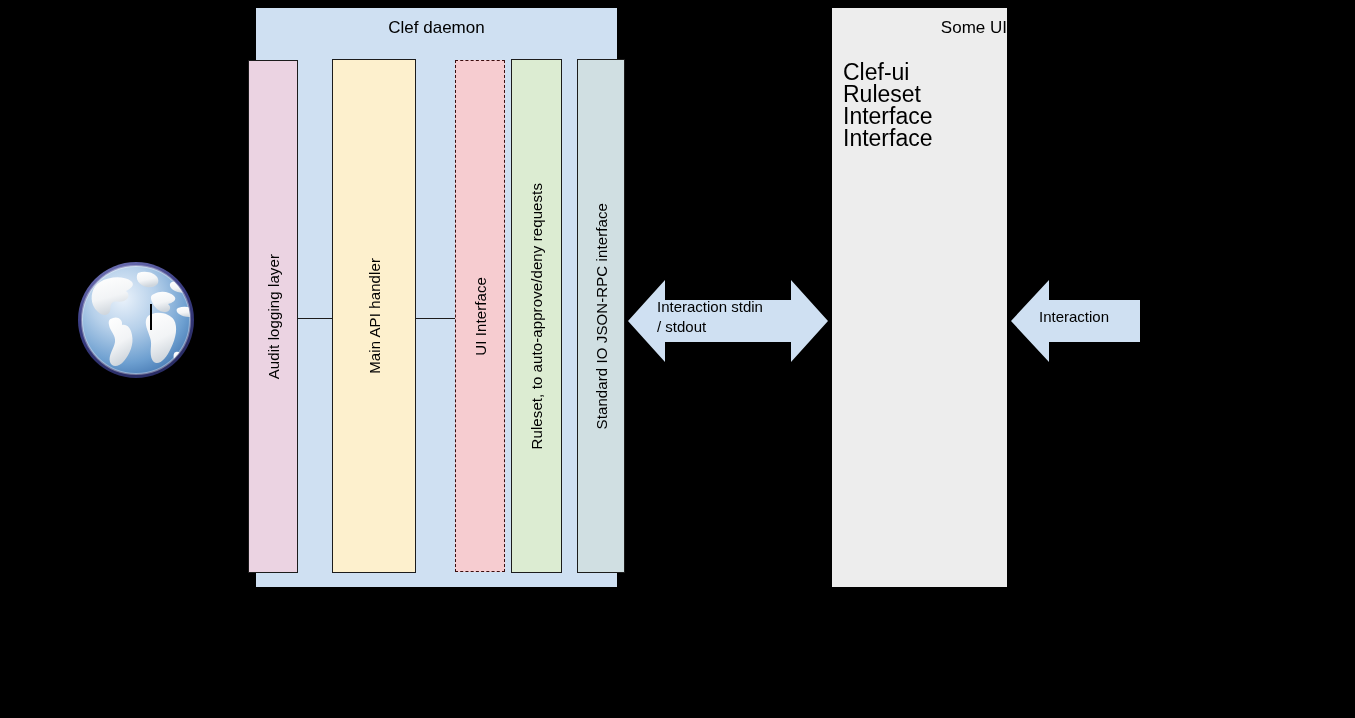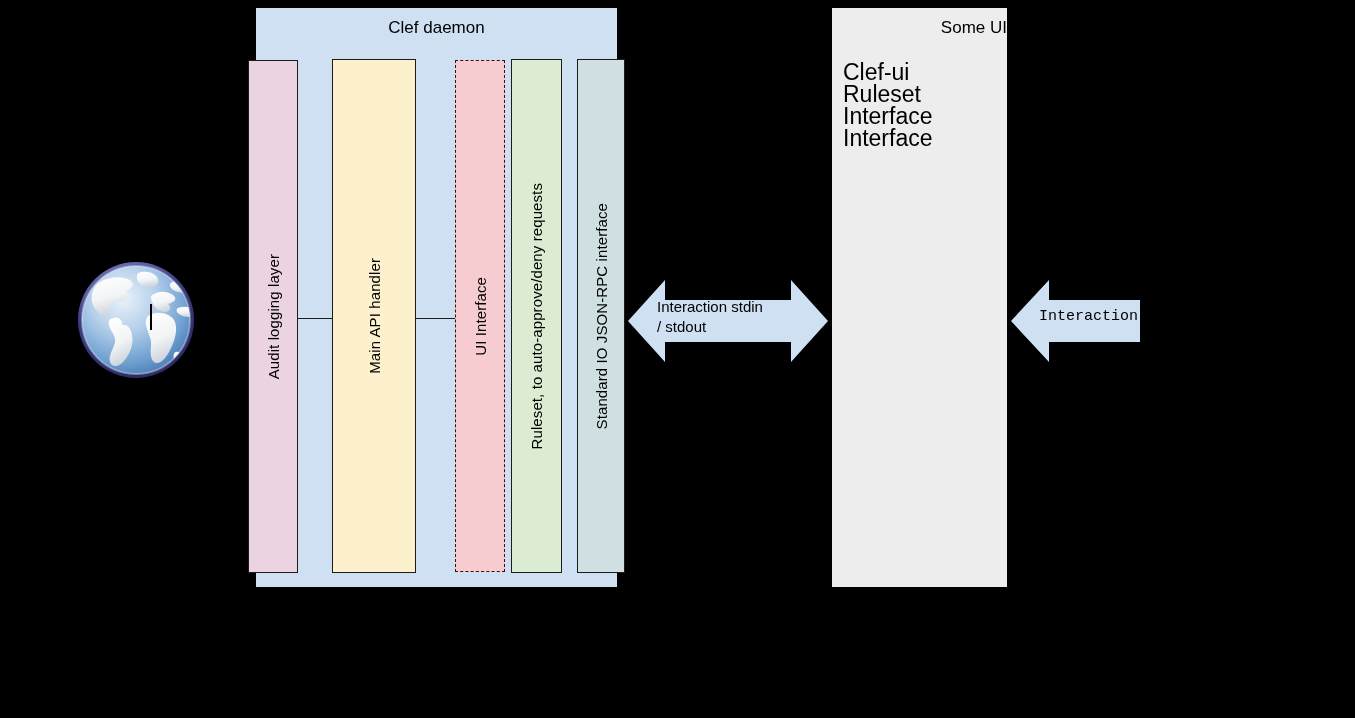--- a/index.html
+++ b/index.html
@@ -118,21 +118,21 @@
     font-size: 15px;
     color: #000000;
     line-height: 20px;
     white-space: pre-line;
   }
 
   #arrow-stdio-wrap { left: 628px; top: 278px; width: 200px; height: 86px; }
   #arrow-stdio-label { left: 657px; top: 297px; width: 150px; }
 
   #arrow-user-wrap  { left: 1011px; top: 278px; width: 203px; height: 86px; }
-  #arrow-user-label { left: 1039px; top: 307px; width: 150px; font-family: Liberation Mono, monospace; }
+  #arrow-user-label { left: 1039px; top: 307px; width: 150px; }
 
   
   #globe-icon { position: absolute; left: 72px; top: 256px; width: 128px; height: 128px; }
   #user-icon  { position: absolute; left: 1203px; top: 254px; width: 94px; height: 110px; }
 </style>
 </head>
 <body>
 
 <div id="canvas">
 

